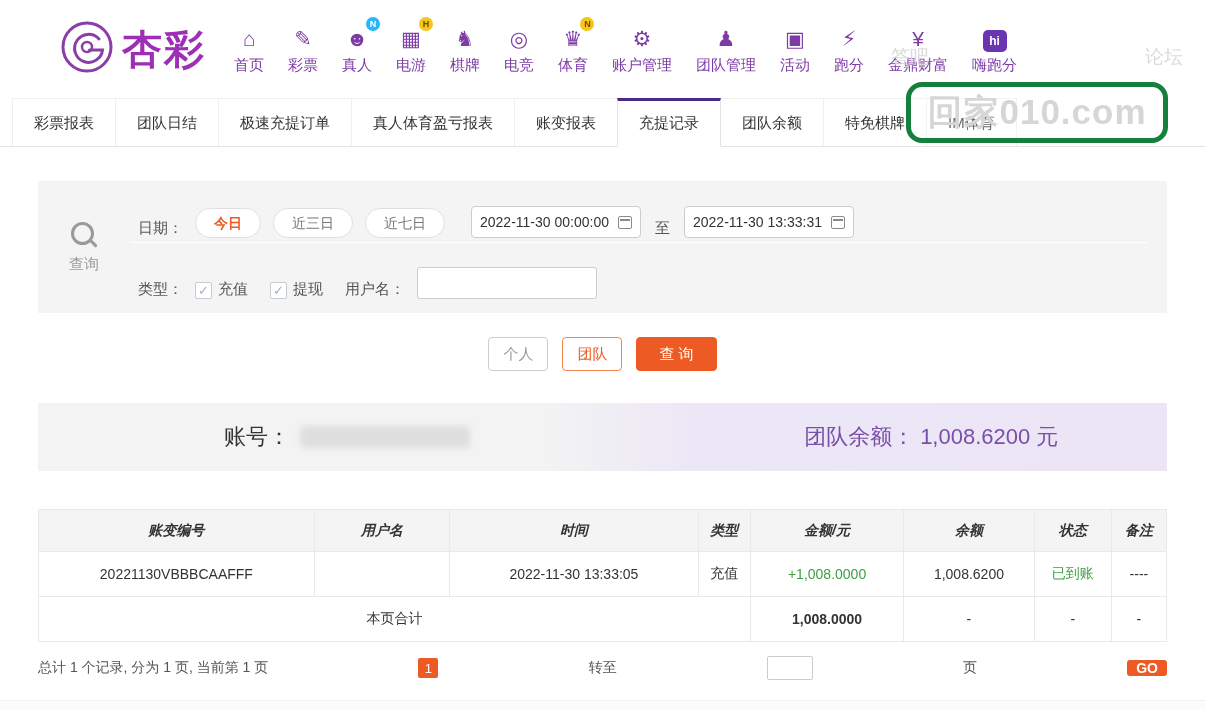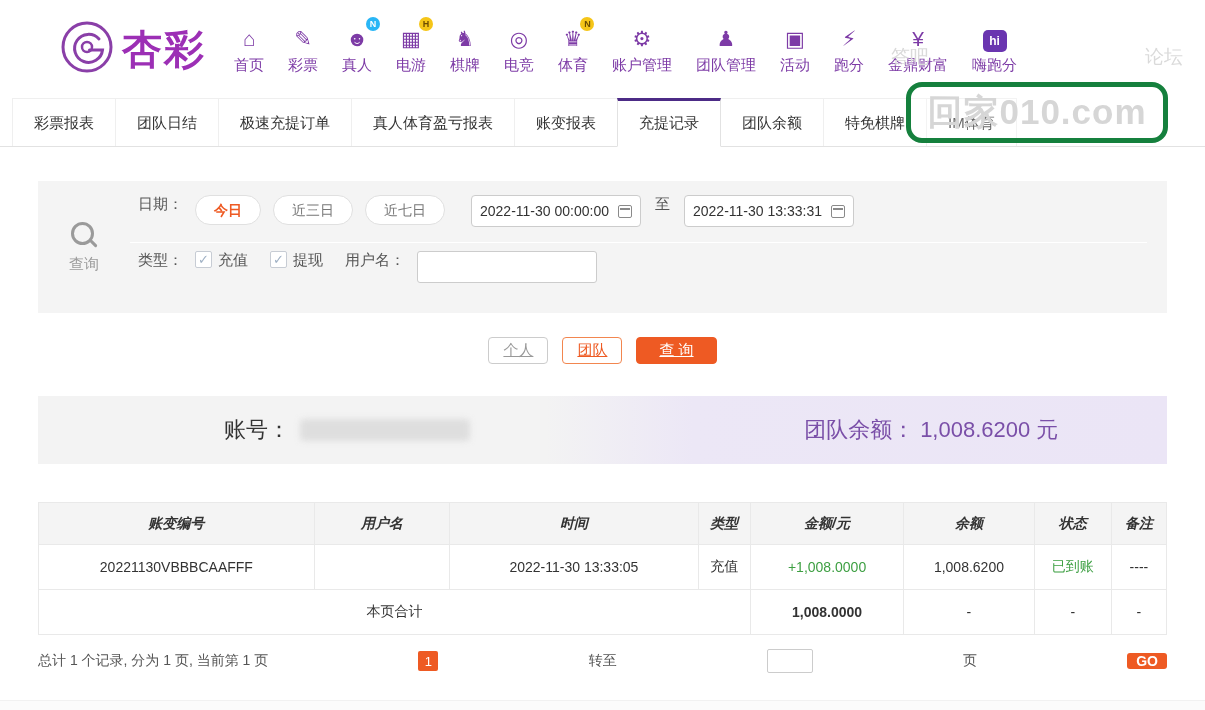--- a/index.html
+++ b/index.html
@@ -46,41 +46,41 @@
     line-height:44px;position:relative;z-index:2;margin-bottom:-1px;border-bottom:1px solid #fff;}
 
   
   .filter{margin:34px 38px 0;background:#f4f4f4;display:flex;padding:14px 0;}
   .filter-left{width:92px;display:flex;flex-direction:column;align-items:center;justify-content:center;color:#9a9a9a;flex:none;}
   .search-icon{position:relative;width:28px;height:28px;margin-bottom:6px;}
   .search-icon::before{content:"";position:absolute;width:17px;height:17px;border:3px solid #9a9a9a;border-radius:50%;left:1px;top:1px;}
   .search-icon::after{content:"";position:absolute;width:3px;height:9px;background:#9a9a9a;transform:rotate(-45deg);right:3px;bottom:1px;border-radius:2px;}
   .search-label{font-size:15px;}
   .filter-rows{flex:1;padding-right:20px;}
-  .filter-row{display:flex;align-items:flex-start;height:48px;padding-left:8px;}
+  .filter-row{display:flex;align-items:flex-end;height:48px;padding-left:8px;}
   .filter-row.first{border-bottom:1px solid #ffffff;padding-bottom:4px;margin-bottom:8px;}
   .f-label{font-size:15px;color:#555;margin-right:12px;white-space:nowrap;}
   .pill{height:30px;line-height:28px;padding:0 18px;background:#fff;border:1px solid #e0e0e0;border-radius:16px;
     font-size:14px;color:#777;margin-right:12px;cursor:pointer;}
   .pill.active{color:var(--orange);font-weight:bold;}
   .date-box{width:170px;height:32px;background:#fff;border:1px solid #ccc;border-radius:4px;
     display:flex;align-items:center;justify-content:space-between;padding:0 8px;cursor:pointer;}
   .date-text{font-size:14px;color:#333;}
   .cal-icon{width:14px;height:13px;border:1px solid #8a8a8a;border-radius:2px;position:relative;flex:none;}
   .cal-icon::before{content:"";position:absolute;top:2px;left:1px;right:1px;height:2px;background:#8a8a8a;}
   .to-label{margin:0 14px;font-size:15px;color:#555;}
   .checkbox{width:17px;height:17px;background:#fff;border:1px solid #c7ccd4;border-radius:2px;margin-right:6px;
     display:inline-flex;align-items:center;justify-content:center;cursor:pointer;}
   .checkbox.checked::after{content:"✓";font-size:13px;color:#9fb0c4;font-weight:bold;}
   .check-label{font-size:15px;color:#555;margin-right:22px;}
   .username-input{width:180px;height:32px;border:1px solid #ccc;border-radius:3px;background:#fff;padding:0 8px;font-size:14px;outline:none;}
 
   
   .actions{margin-top:24px;display:flex;justify-content:center;align-items:center;gap:14px;}
-  .btn{height:27px;border-radius:4px;font-size:15px;cursor:pointer;background:#fff;padding:0 14px;text-decoration:underline;}
+  .btn{height:34px;border-radius:4px;font-size:15px;cursor:pointer;background:#fff;padding:0 14px;}
   .btn-personal{border:1px solid #ccc;color:#999;}
   .btn-team{border:1px solid #f2864f;color:var(--orange);}
   .btn-query{border:1px solid var(--orange);background:var(--orange);color:#fff;padding:0 22px;font-size:15px;}
 
   
   .account-band{margin:32px 38px 0;height:68px;display:flex;
     background:linear-gradient(90deg,#f3f3f3 0%,#f3f3f3 45%,#ece7f6 58%,#ebe5f6 100%);}
   .account-left{flex:1;display:flex;align-items:center;padding-left:186px;}
   .account-label{font-size:22px;color:#333;}
   .blur-blob{width:170px;height:22px;margin-left:10px;background:#dcdcdc;border-radius:4px;filter:blur(3px);opacity:.9;}

